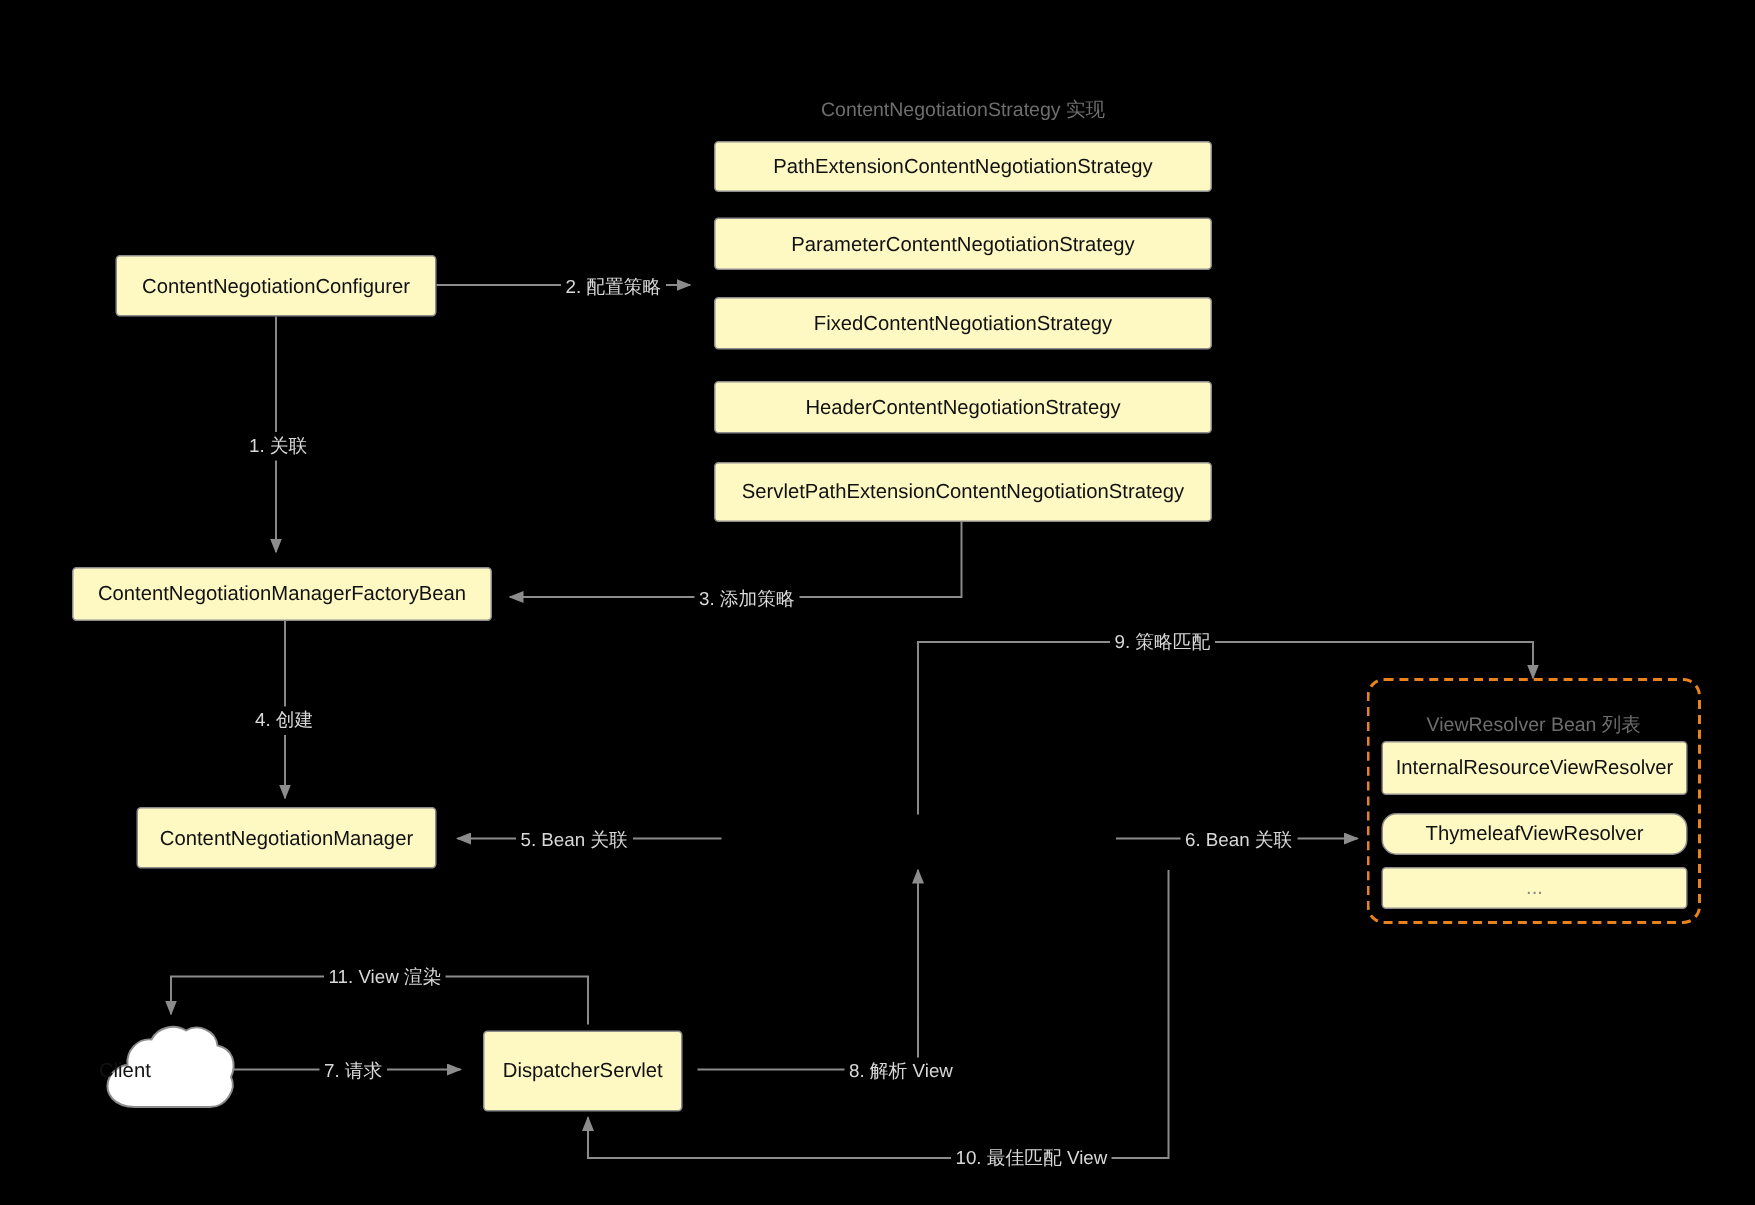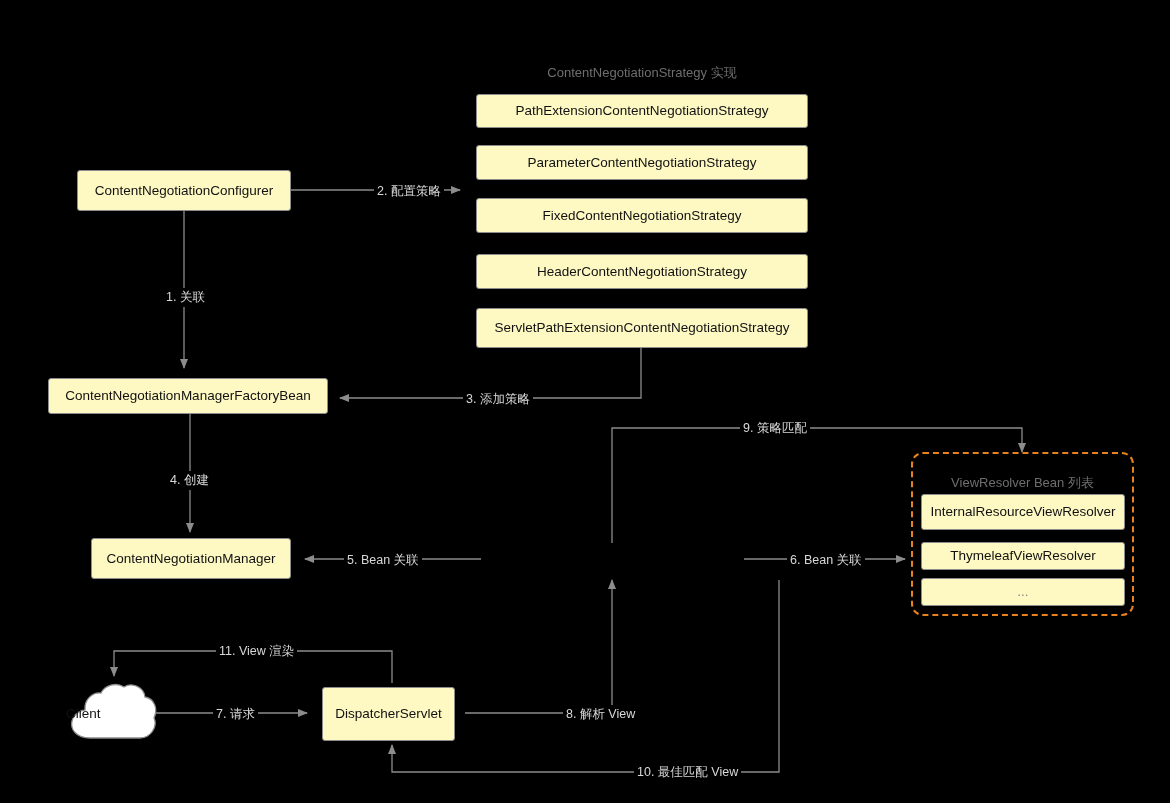--- a/index.html
+++ b/index.html
@@ -133,21 +133,21 @@
     <svg width="92" height="74" viewBox="0 0 92 74">
       <path d="M24,62 C10,62 4,53 6,45 C8,37 16,34 19,34 C18,24 26,16 35,17 C39,9 50,6 58,11 C66,6 78,11 79,21 C89,23 92,33 88,42 C92,50 85,62 74,62 Z" fill="#ffffff" stroke="#8c8c8c" stroke-width="1.3"></path>
     </svg>
     <span>Client</span>
   </div>
 
   <div class="dashed-box" style="left:911px; top:452px; width:223px; height:164px;"></div>
   <div class="dashed-title" style="left:911px; top:474px; width:223px;">ViewResolver Bean 列表</div>
 
   <div class="node" style="left:921px; top:494px; width:204px; height:36px;">InternalResourceViewResolver</div>
-  <div class="node" style="left:921px; top:542px; width:204px; height:28px;">ThymeleafViewResolver</div>
+  <div class="node" style="left:921px; top:542px; width:204px; height:28px;border-radius:10px;">ThymeleafViewResolver</div>
   <div class="node" style="left:921px; top:578px; width:204px; height:28px; color:#888888;">...</div>
 
   <div class="edge-label" style="left:342px; top:182px;margin-left:32px;">2. 配置策略</div>
   <div class="edge-label" style="left:163px; top:288px;">1. 关联</div>
   <div class="edge-label" style="left:463px; top:390px;">3. 添加策略</div>
   <div class="edge-label" style="left:167px; top:471px;">4. 创建</div>
   <div class="edge-label" style="left:344px; top:551px;">5. Bean 关联</div>
   <div class="edge-label" style="left:787px; top:551px;">6. Bean 关联</div>
   <div class="edge-label" style="left:740px; top:419px;text-align:right;">9. 策略匹配</div>
   <div class="edge-label" style="left:213px; top:705px;">7. 请求</div>

